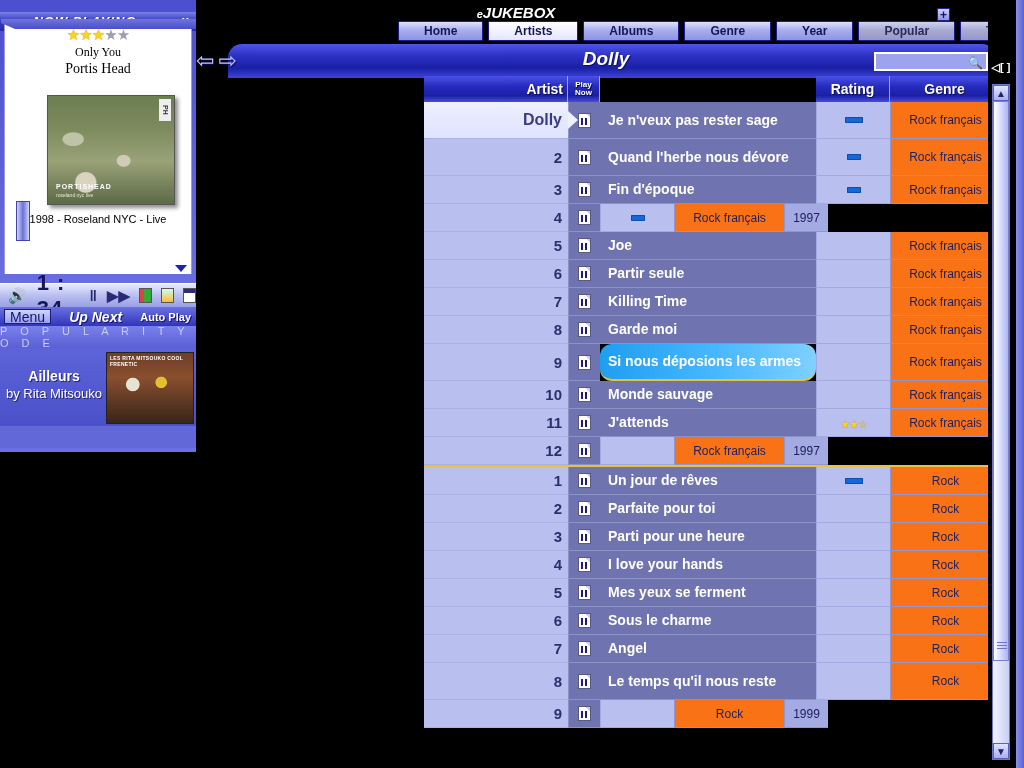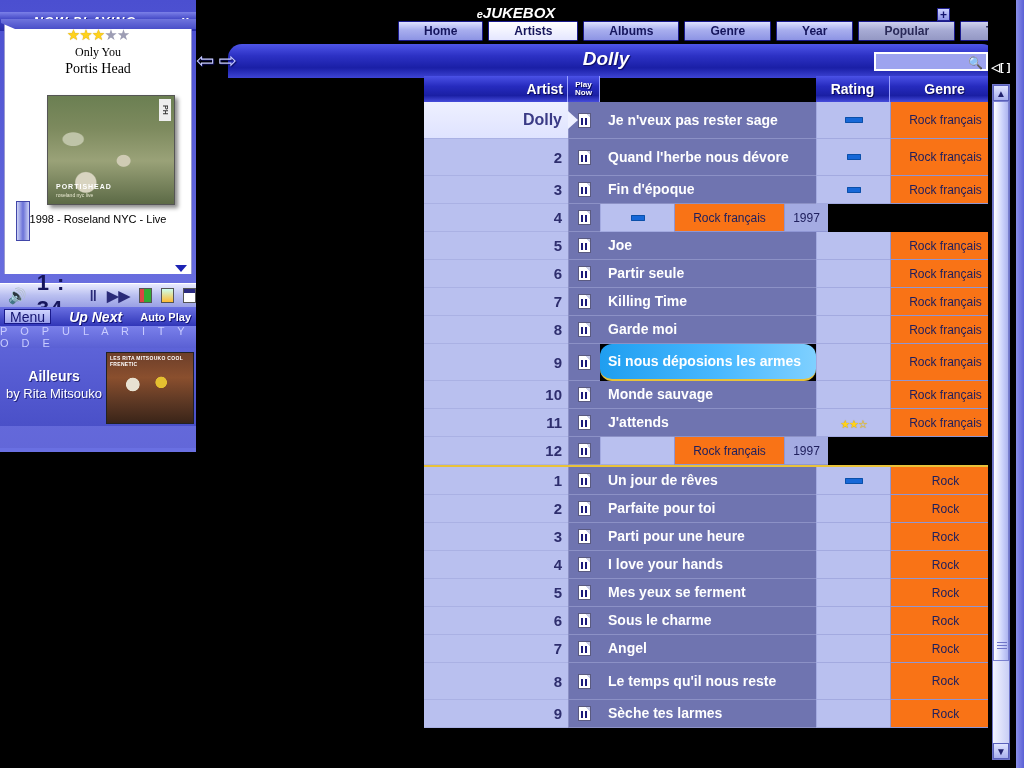--- a/index.html
+++ b/index.html
@@ -702,21 +702,20 @@
           <div></div>
         </div>
         <div class="cell c-genre">Rock</div>
         <div class="cell c-year">1999</div>
       </div>
       <div class="row">
         <div class="cell c-artist">9</div>
         <div class="cell c-play">
           <div class="playicon"></div>
         </div>
-        <div class="cell c-title">Sèche tes larmes</div>
         <div class="cell c-rating">
           <div></div>
         </div>
         <div class="cell c-genre">Rock</div>
         <div class="cell c-year">1999</div>
       </div>
     </div>
 
 </div>
 

